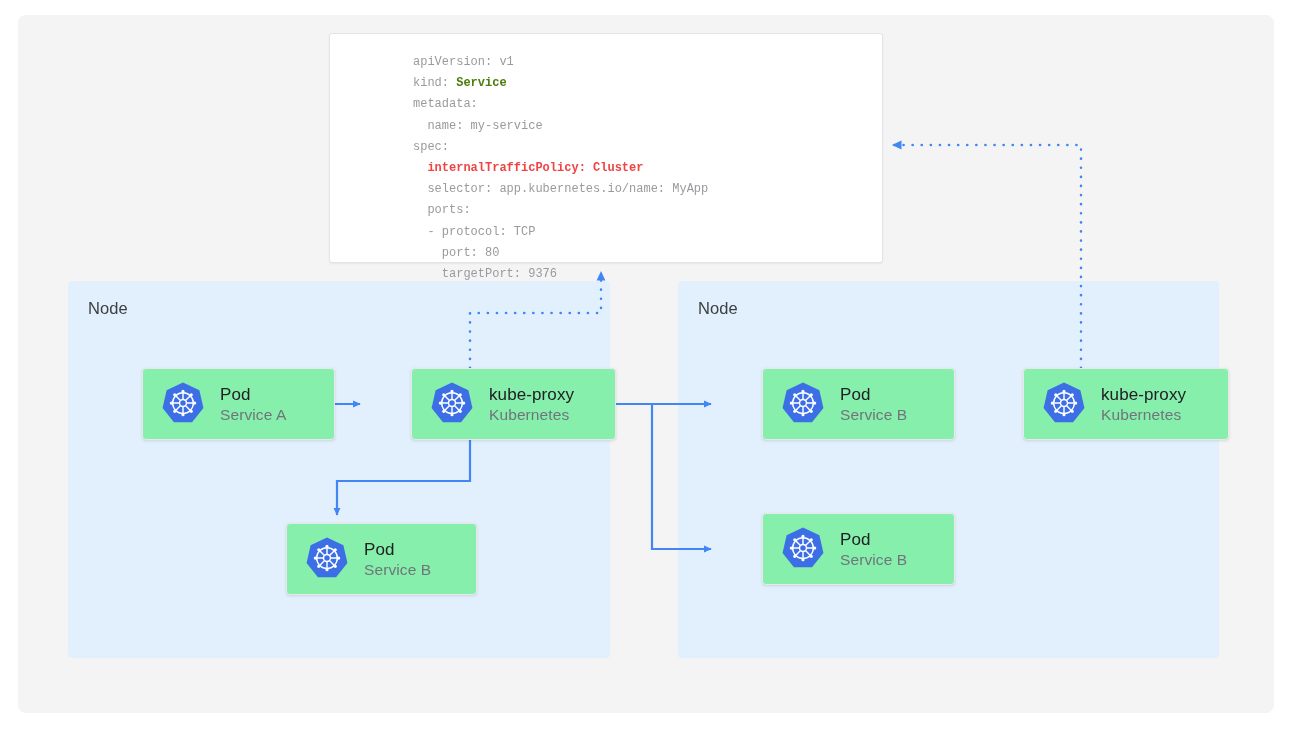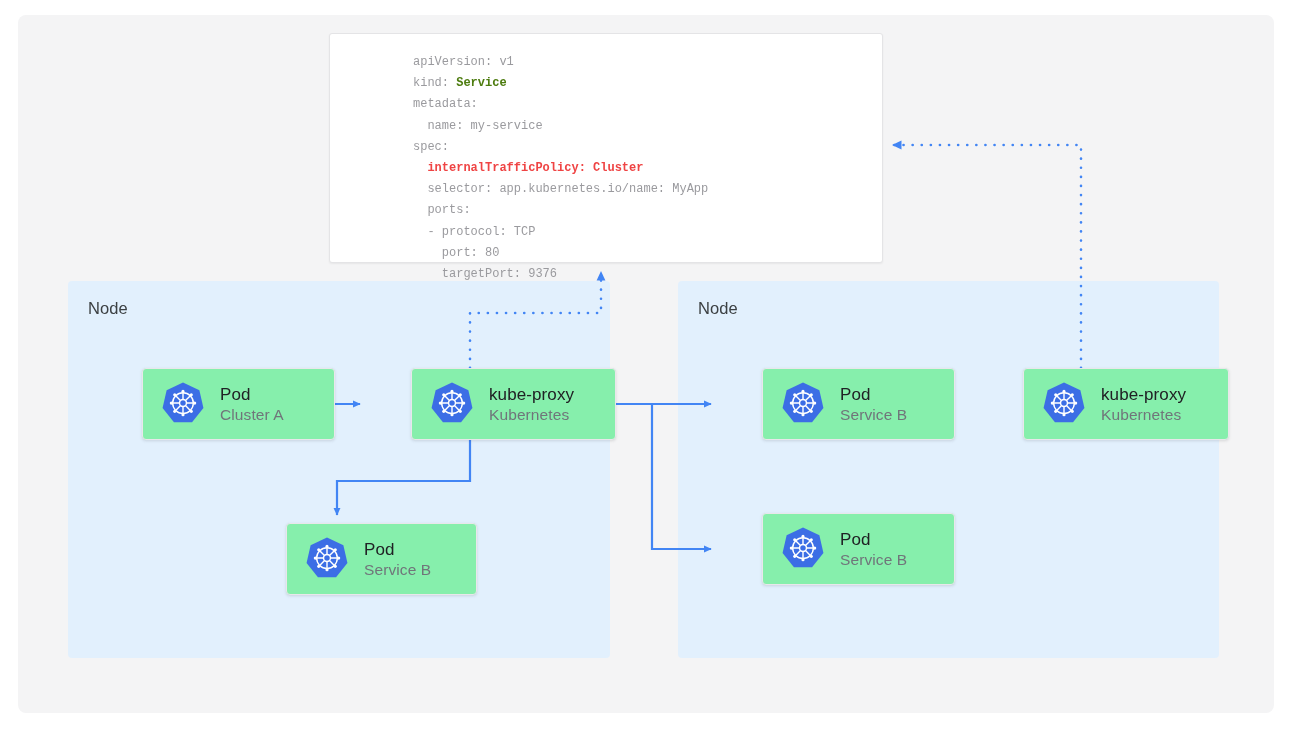--- a/index.html
+++ b/index.html
@@ -189,21 +189,21 @@
         <circle cx="24.6" cy="48" r="3.4"></circle>
         <circle cx="75.4" cy="48" r="3.4"></circle>
         <circle cx="32.0" cy="30.0" r="3.4"></circle>
         <circle cx="68.0" cy="66.0" r="3.4"></circle>
         <circle cx="68.0" cy="30.0" r="3.4"></circle>
         <circle cx="32.0" cy="66.0" r="3.4"></circle>
       </g>
     </svg>
     <div class="card-text">
       <div class="title">Pod</div>
-      <div class="subtitle">Cluster A</div>
+      <div class="subtitle">Service A</div>
     </div>
   </div>
 
   <div class="card" id="kube-proxy-l">
     <svg class="k8s-logo" viewBox="0 0 100 100" xmlns="http://www.w3.org/2000/svg">
       <polygon points="50,3 85.6,20.1 94.4,58.7 69.7,89.6 30.3,89.6 5.6,58.7 14.4,20.1" fill="#3c6ee5"></polygon>
       <g fill="none" stroke="#ffffff" stroke-width="3.1" stroke-linecap="round">
         <circle cx="50" cy="48" r="22.5"></circle>
         <circle cx="50" cy="48" r="7.6"></circle>
         <line x1="50" y1="25.5" x2="50" y2="40.4"></line>

